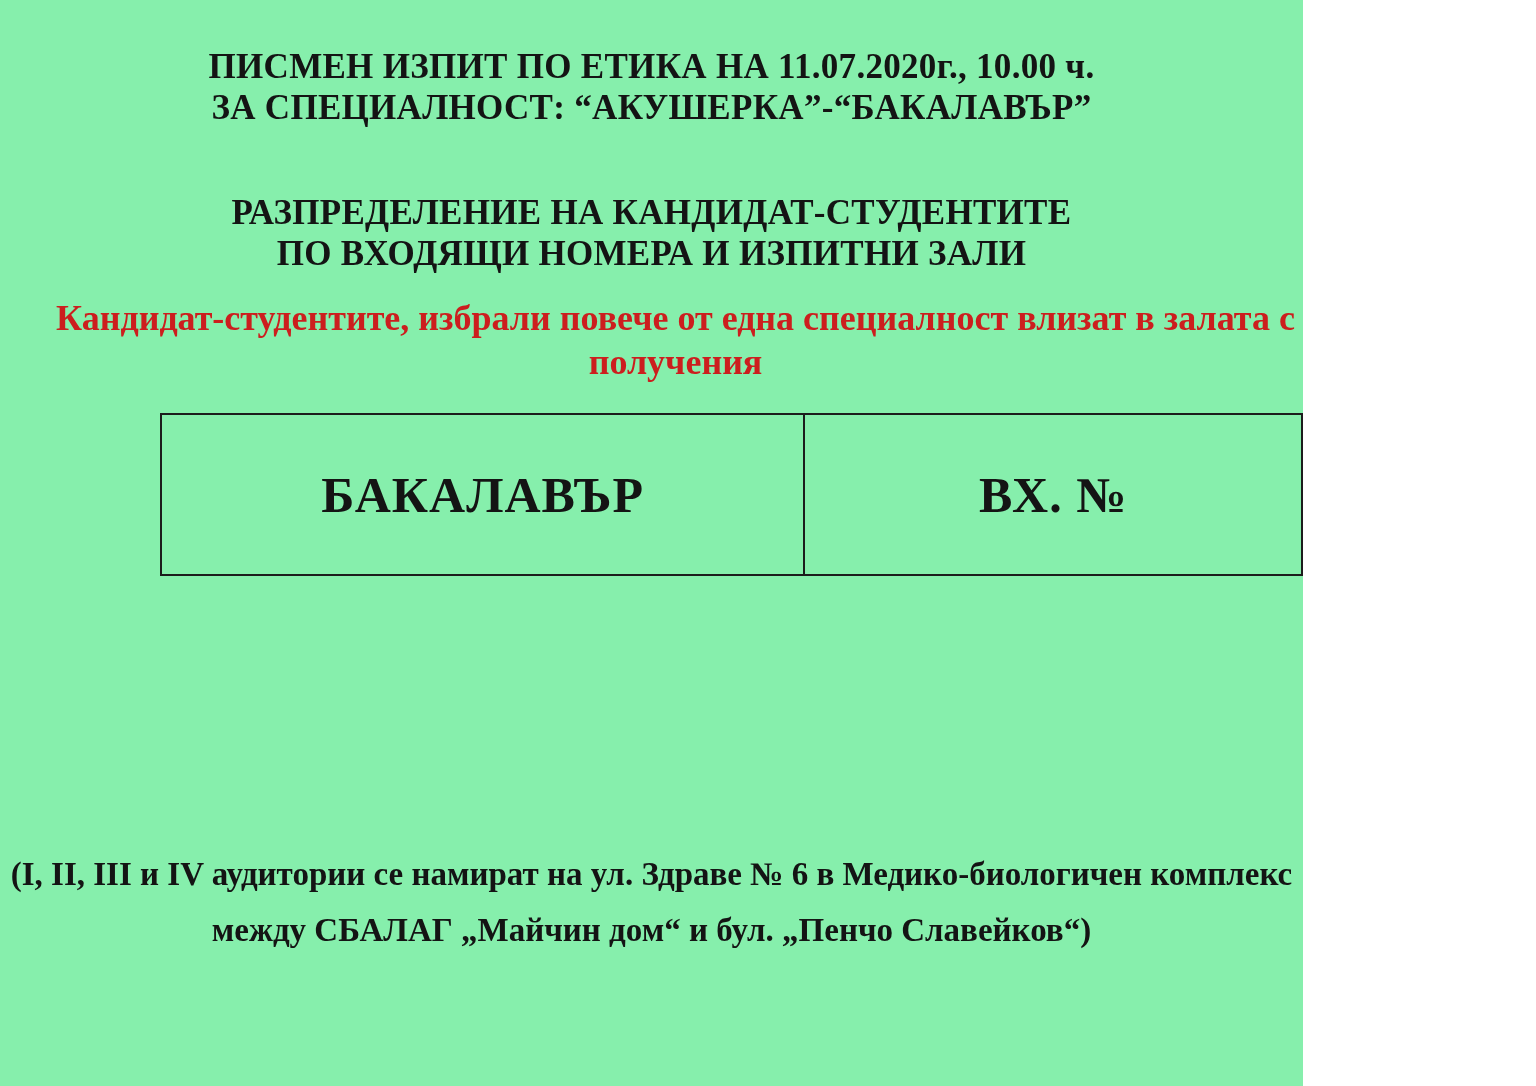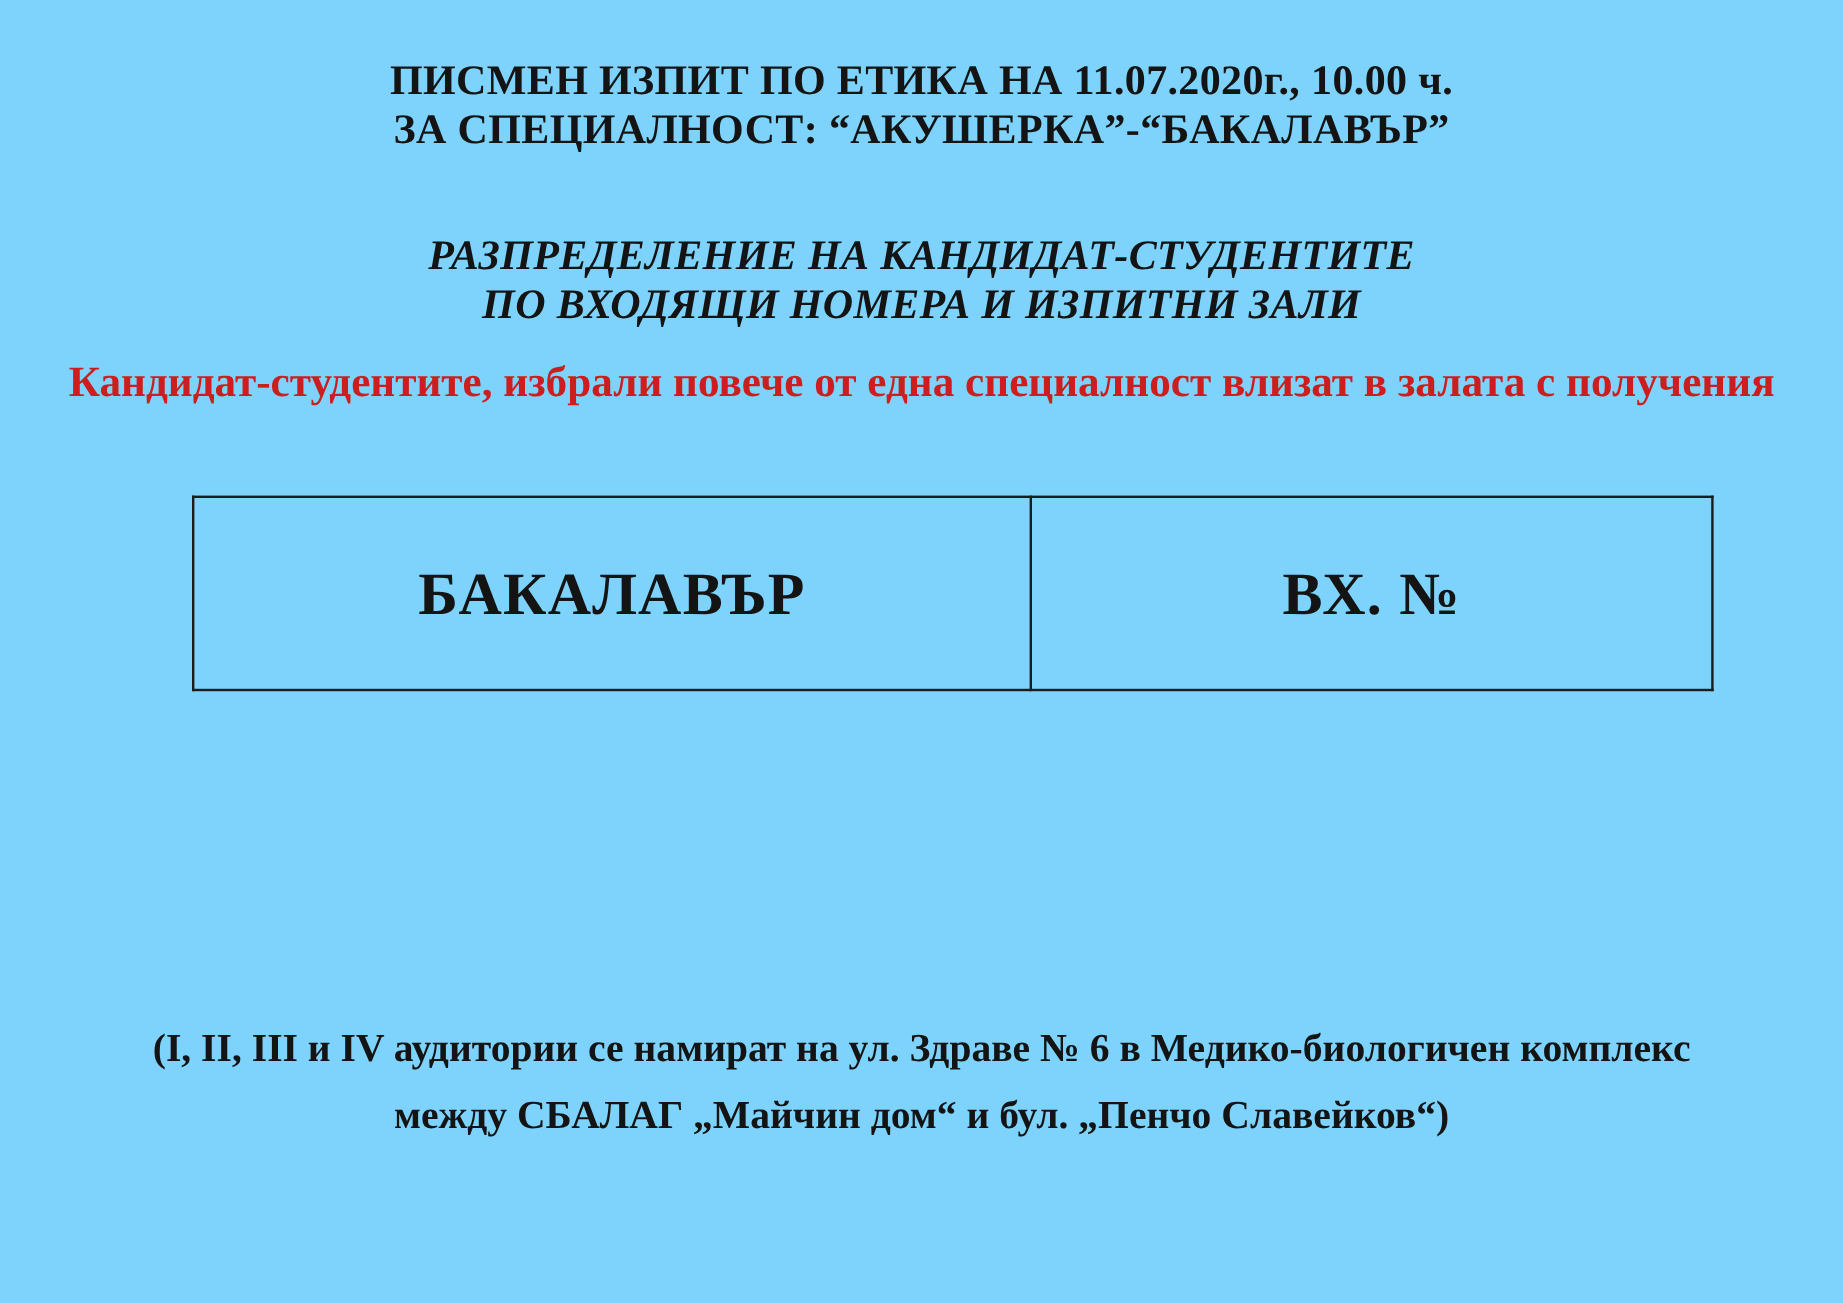--- a/index.html
+++ b/index.html
@@ -2,23 +2,23 @@
 <html lang="bg"><head>
 <meta charset="utf-8">
 <style>
   html, body {
     margin: 0;
     padding: 0;
     background: #ffffff;
   }
   .page {
     position: relative;
-    width: 1536px;
+    width: 1303px;
     height: 1086px;
-    background: #7dd3fc;
+    background: #86efac;
     font-family: "Liberation Serif", "DejaVu Serif", serif;
     color: #141414;
     overflow: hidden;
   }
   .centered-block {
     position: absolute;
     left: 0;
     width: 100%;
     text-align: center;
     font-weight: bold;
@@ -27,21 +27,20 @@
     top: 46px;
     font-size: 35px;
     line-height: 41px;
     letter-spacing: 0.3px;
   }
   .heading-block {
     top: 192px;
     font-size: 35px;
     line-height: 41px;
     letter-spacing: 0.3px;
-    font-style: italic;
   }
   .notice-block {
     top: 296px;
     font-size: 36px;
     line-height: 44px;
   }
   .exam-table {
     position: absolute;
     top: 413px;
     left: 160px;
@@ -85,21 +84,21 @@
   <div class="centered-block title-block">
     <div>ПИСМЕН ИЗПИТ ПО ЕТИКА НА 11.07.2020г., 10.00 ч.</div>
     <div>ЗА СПЕЦИАЛНОСТ: “АКУШЕРКА”-“БАКАЛАВЪР”</div>
   </div>
 
   <div class="centered-block heading-block">
     <div>РАЗПРЕДЕЛЕНИЕ НА КАНДИДАТ-СТУДЕНТИТЕ</div>
     <div>ПО ВХОДЯЩИ НОМЕРА И ИЗПИТНИ ЗАЛИ</div>
   </div>
 
-  <div class="centered-block notice-block" style="color: rgb(204, 30, 30);">
+  <div class="centered-block notice-block" style="color: rgb(204, 30, 30); padding-left: 24px;">
     <div>Кандидат-студентите, избрали повече от една специалност влизат в залата с получения</div>
   </div>
 
   <table class="exam-table">
     <tbody>
         <tr class="header-row">
       <td class="col-auditorium">БАКАЛАВЪР</td>
       <td class="col-number">ВХ. №</td>
     </tr>
   </tbody>

